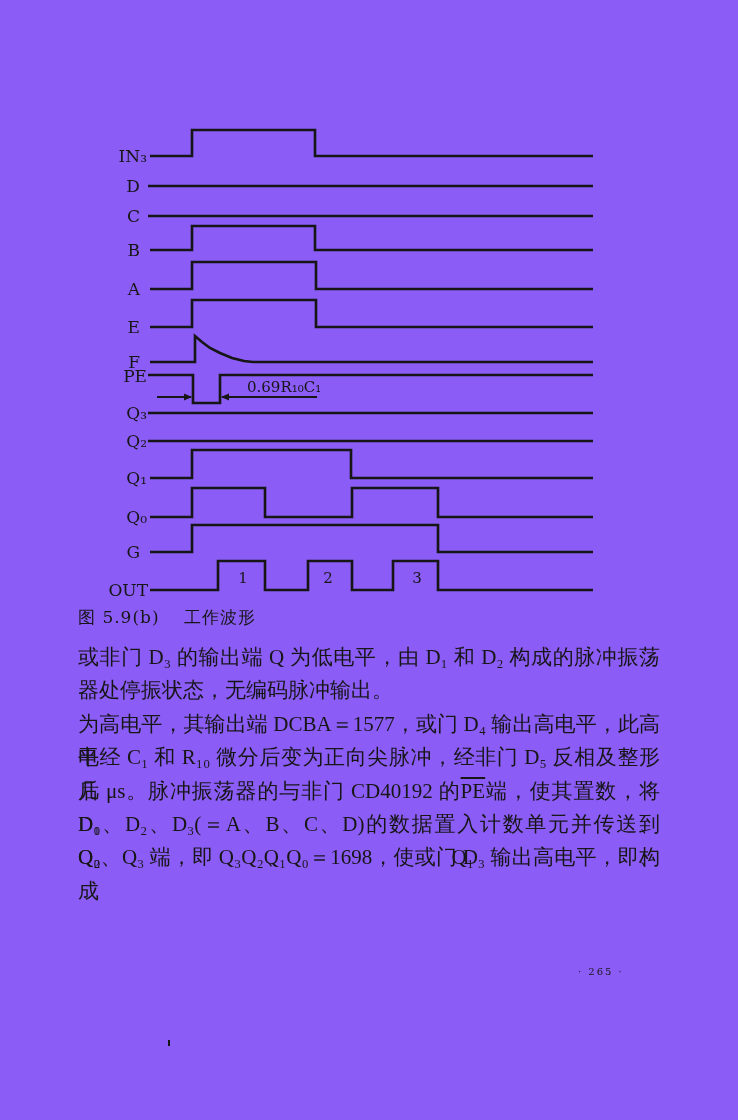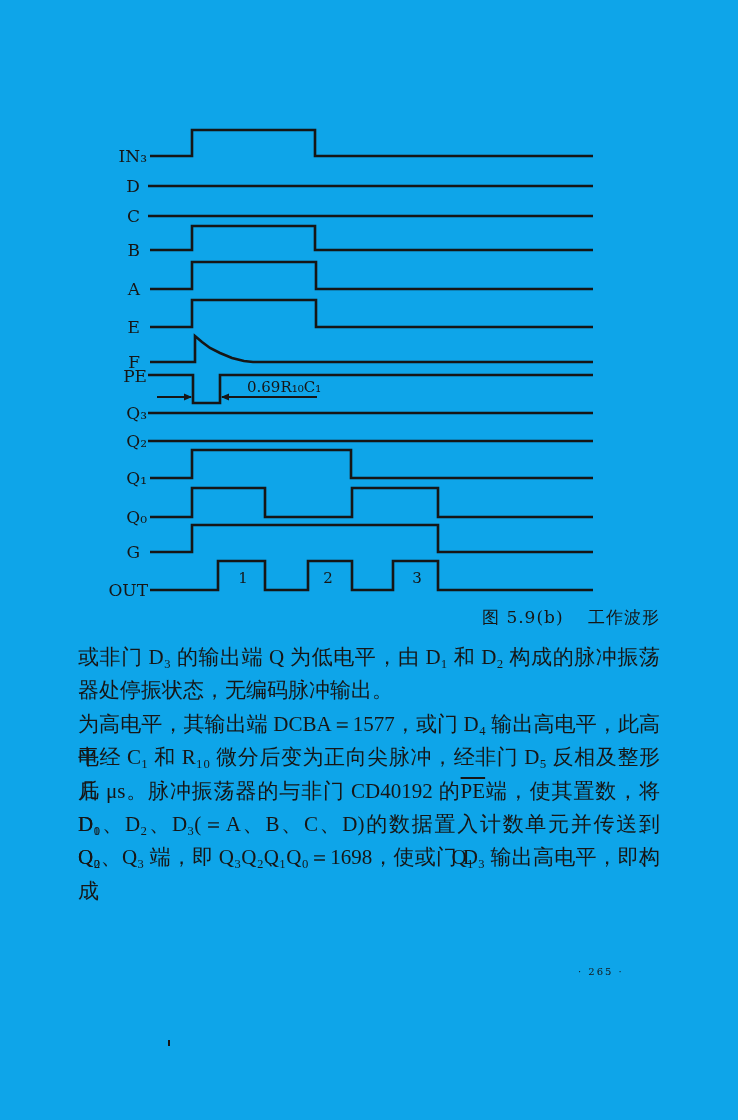--- a/index.html
+++ b/index.html
@@ -1,32 +1,32 @@
 <!DOCTYPE html>
 <html><head>
 <meta charset="utf-8">
 <style>
   html,body{margin:0;padding:0;}
   body{width:738px;height:1120px;position:relative;background:#fdfdfc;
        font-family:"DejaVu Serif","Liberation Serif",serif;color:#161616;overflow:hidden;}
-  #page{position:absolute;inset:0;background:#0ea5e9;}
+  #page{position:absolute;inset:0;background:#8b5cf6;}
 
   
   #wf{position:absolute;left:0;top:0;width:738px;height:625px;}
   .trace{fill:none;stroke:#161616;stroke-width:2.6;stroke-linejoin:miter;}
   .sig-label{font-family:"DejaVu Serif","Liberation Serif",serif;font-size:17px;
              text-anchor:end;fill:#161616;}
   .dim-line{stroke:#161616;stroke-width:1.8;}
   .dim-head{fill:#161616;stroke:none;}
   .dim-label{font-family:"DejaVu Serif","Liberation Serif",serif;font-size:15px;fill:#161616;}
   .pulse-num{font-family:"DejaVu Serif","Liberation Serif",serif;font-size:15px;
              text-anchor:middle;fill:#161616;}
 
   
-  .caption{position:absolute;left:78px;top:606px;width:582px;text-align:right;
+  .caption{position:absolute;left:78px;top:606px;width:582px;text-align:left;
            font-size:17px;letter-spacing:1px;}
 
   
   .body-text{position:absolute;left:78px;top:641px;width:582px;font-size:21px;
              line-height:33.4px;}
   .bline{height:33.4px;overflow:visible;font-family:Liberation Serif, serif;}
   .fill{text-align:justify;text-align-last:justify;}
   .indent{text-indent:44px;}
   .ovl{text-decoration:overline;}
 

